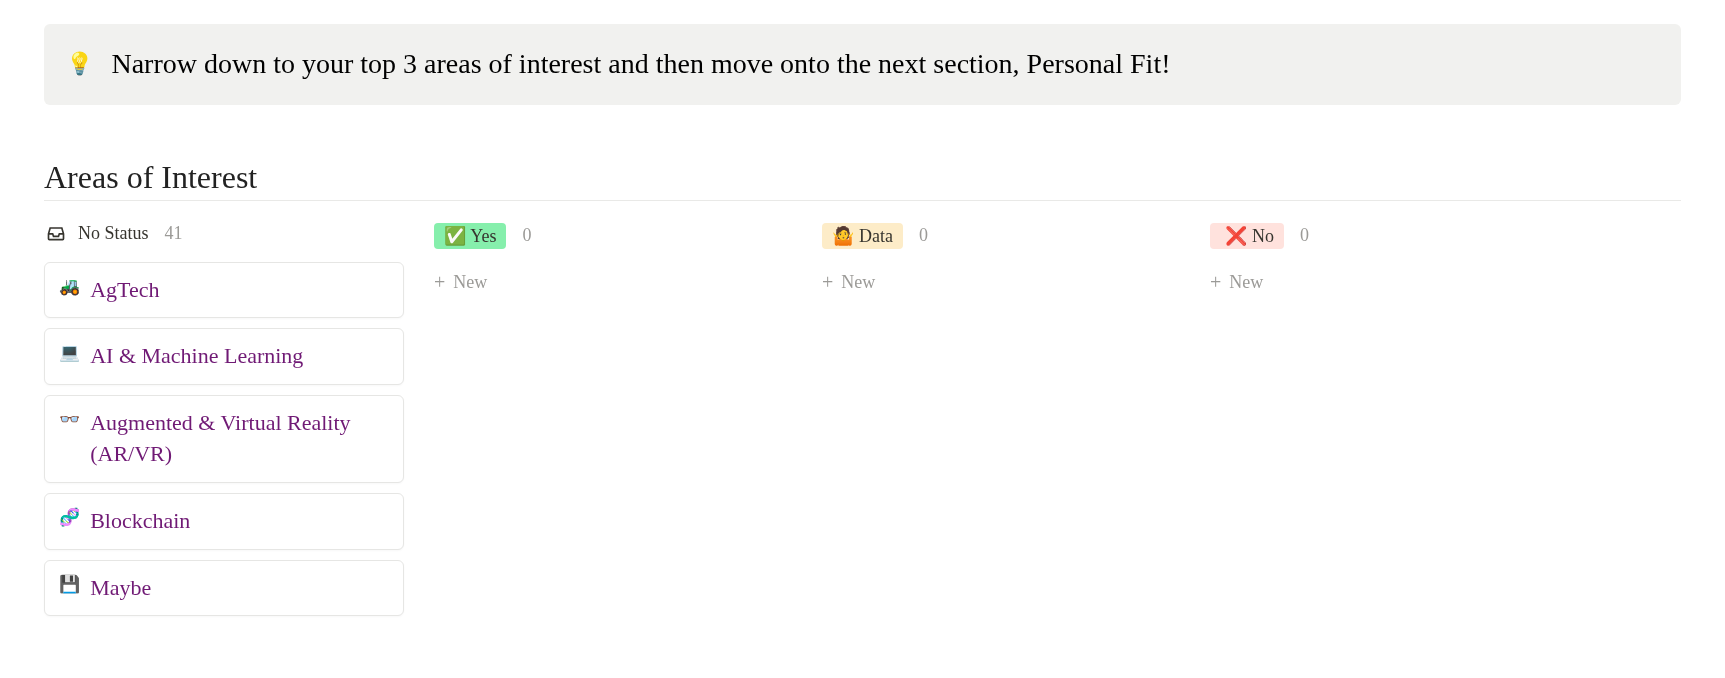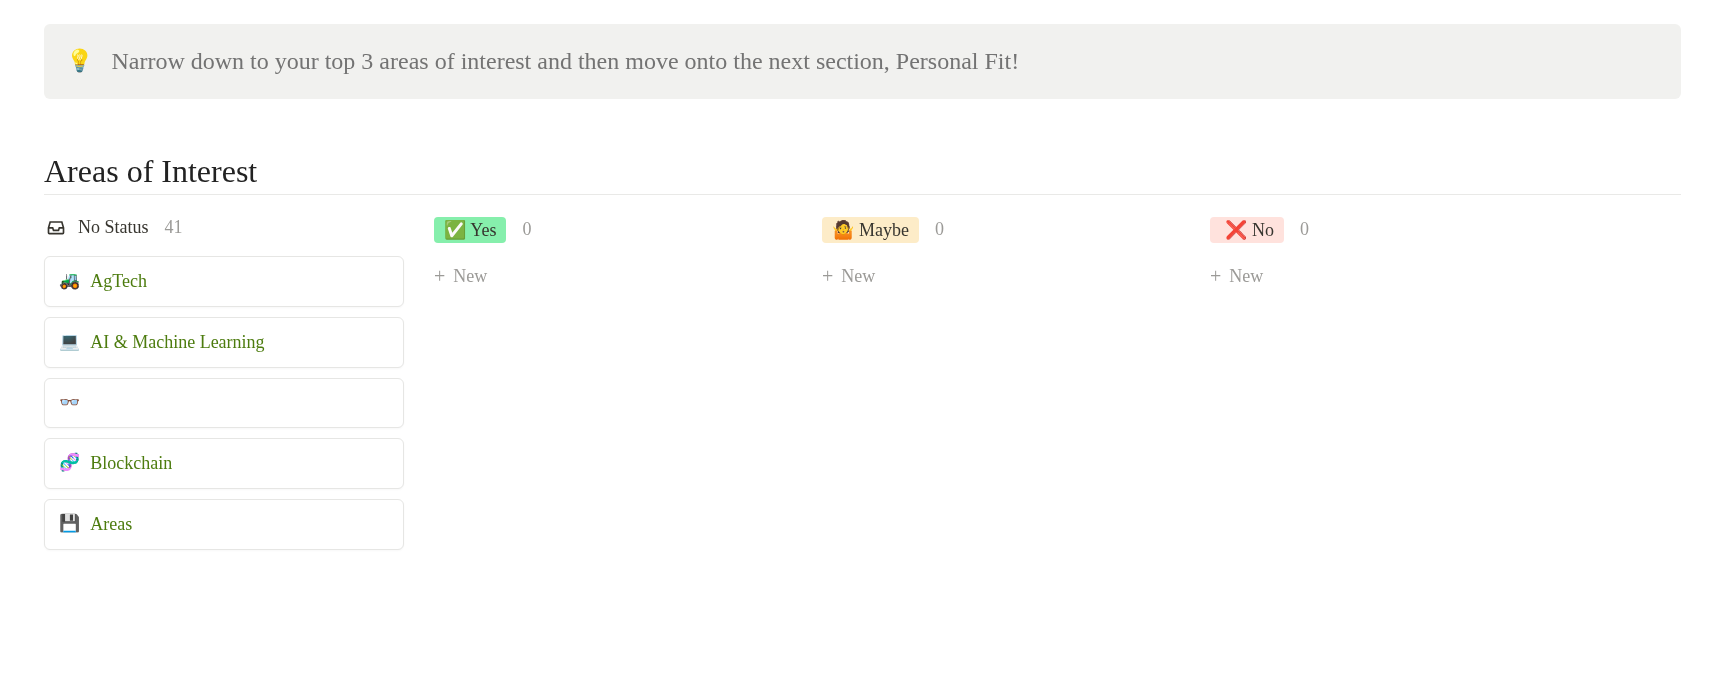--- a/index.html
+++ b/index.html
@@ -17,22 +17,22 @@
     align-items: center;
     gap: 18px;
     margin-bottom: 54px;
   }
   .callout-icon {
     font-size: 22px;
     flex-shrink: 0;
     filter: grayscale(10%);
   }
   .callout-text {
-    font-size: 24px;
-    color: #737373;
+    font-size: 28px;
+    color: #000000;
     line-height: 1.45;
   }
   .heading {
     font-size: 32px;
     font-weight: 400;
     color: #222;
     margin-bottom: 4px;
   }
   .board {
     border-top: 1px solid #e9e9e7;
@@ -85,22 +85,22 @@
     align-items: flex-start;
     gap: 10px;
     cursor: pointer;
   }
   .card-emoji {
     font-size: 17px;
     line-height: 1.4;
     flex-shrink: 0;
   }
   .card-title {
-    font-size: 18px;
-    color: #4d7c0f;
+    font-size: 22px;
+    color: #701a75;
     line-height: 1.4;
   }
   .new-row {
     display: flex;
     align-items: center;
     gap: 8px;
     padding: 4px 2px;
     color: #9b9a97;
     font-size: 18px;
     cursor: pointer;
@@ -141,28 +141,29 @@
     <div class="card">
       <span class="card-emoji">🚜</span>
       <span class="card-title">AgTech</span>
     </div>
     <div class="card">
       <span class="card-emoji">💻</span>
       <span class="card-title">AI &amp; Machine Learning</span>
     </div>
     <div class="card">
       <span class="card-emoji">👓</span>
+      <span class="card-title">Augmented &amp; Virtual Reality (AR/VR)</span>
     </div>
     <div class="card">
       <span class="card-emoji">🧬</span>
       <span class="card-title">Blockchain</span>
     </div>
     <div class="card">
       <span class="card-emoji">💾</span>
-      <span class="card-title">Areas</span>
+      <span class="card-title">Maybe</span>
     </div>
   </div>
 
   <div class="column">
     <div class="column-header">
       <span class="status-tag tag-yes">
         <span>✅</span>
         <span>Yes</span>
       </span>
       <span class="count">0</span>
@@ -170,21 +171,21 @@
     <div class="new-row">
       <span class="plus">+</span>
       <span>New</span>
     </div>
   </div>
 
   <div class="column">
     <div class="column-header">
       <span class="status-tag tag-maybe">
         <span>🤷</span>
-        <span>Maybe</span>
+        <span>Data</span>
       </span>
       <span class="count">0</span>
     </div>
     <div class="new-row">
       <span class="plus">+</span>
       <span>New</span>
     </div>
   </div>
 
   <div class="column">

